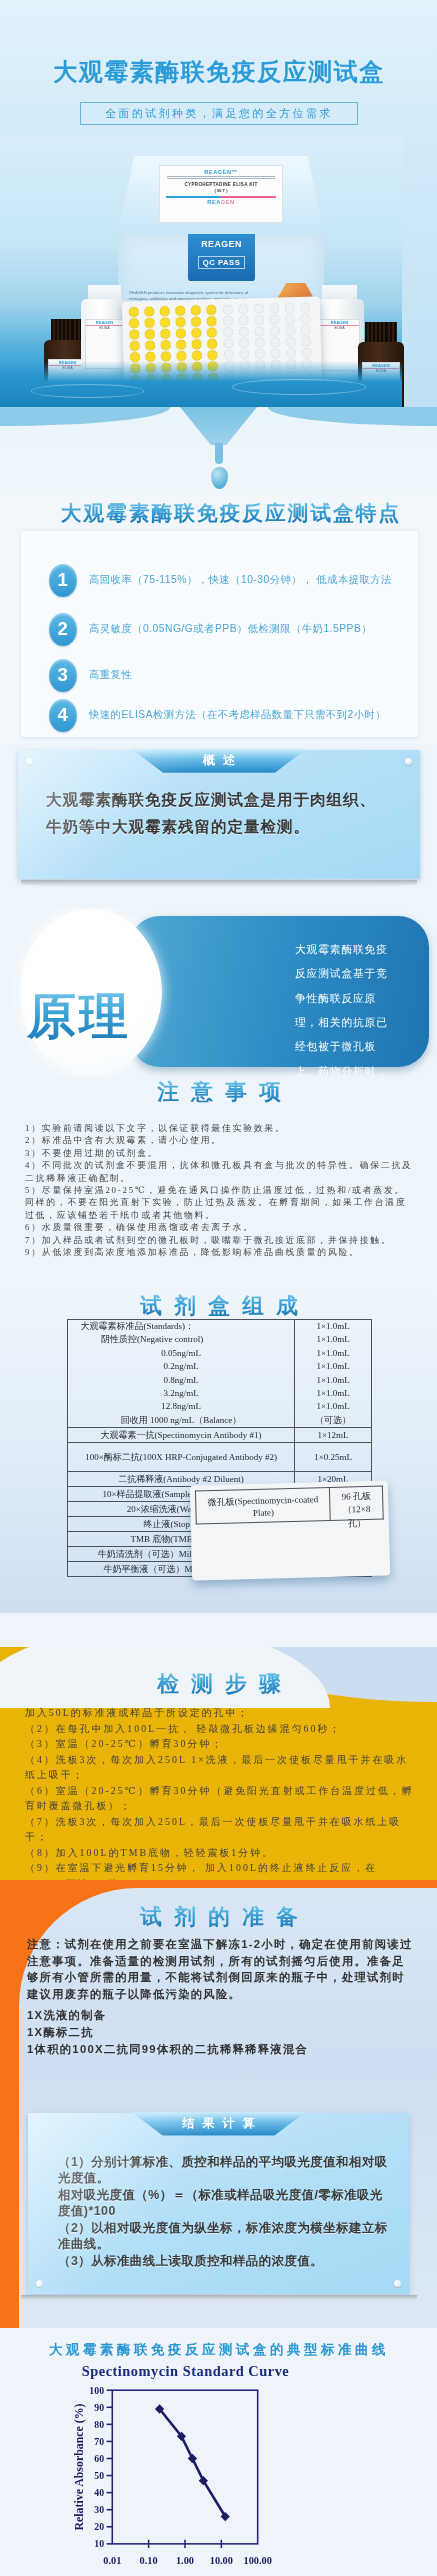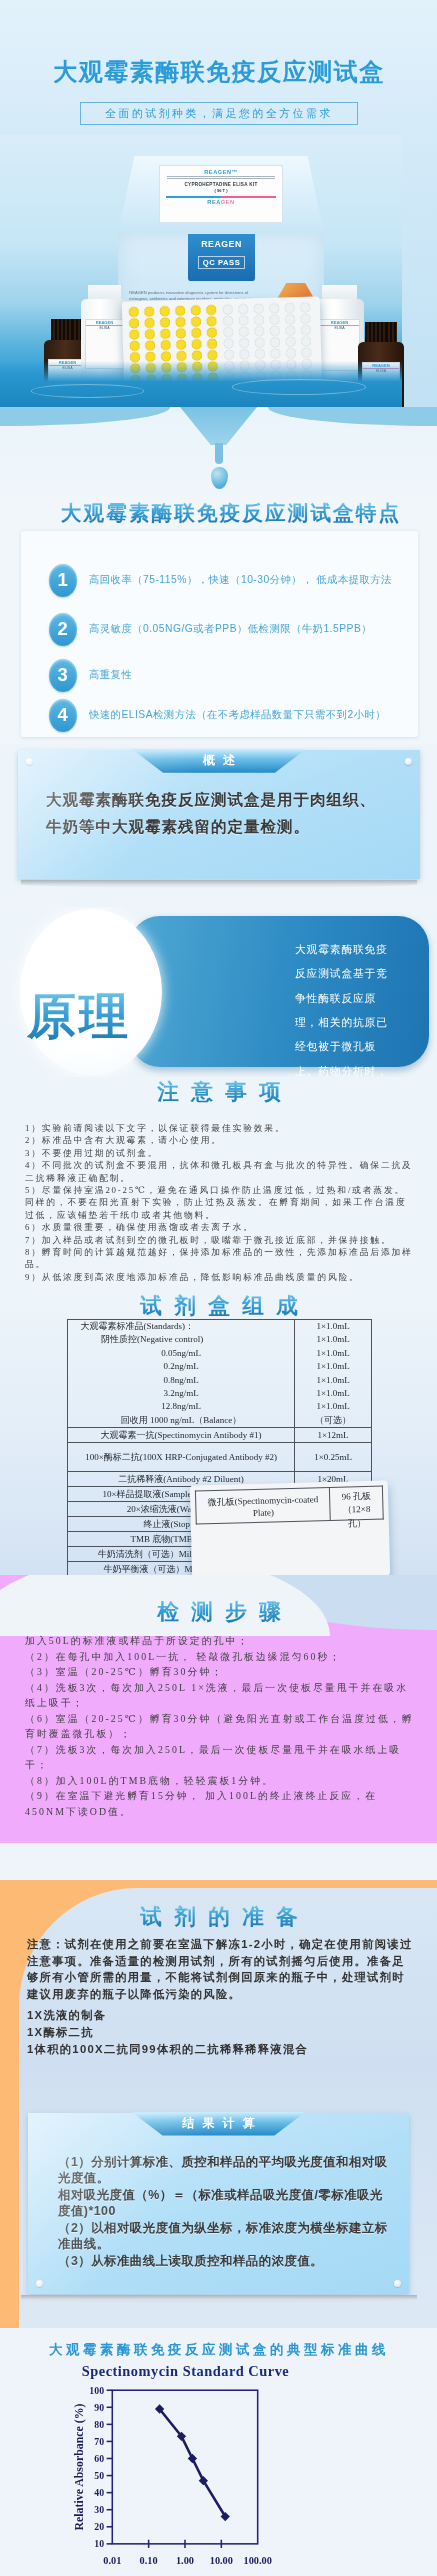--- a/index.html
+++ b/index.html
@@ -150,31 +150,31 @@
   .kit-table td.kname{width:228px;}
   .kit-table td.kqty{width:77px;}
   .kit-table .single td{height:15px;}
   .kit-table .tall td{height:29px;}
   .kit-table .plate td{height:33px;}
   .kline{height:13.4px;line-height:13.4px;}
   .kl-left{text-align:left;padding-left:9.3px;}
   .kl-ind{text-align:left;padding-left:30px;}
 
   
-  .sec-steps{top:1575px;height:268px;background:#f0abfc;}
+  .sec-steps{top:1647px;height:268px;background:#eab308;}
   .steps-bluecorner{position:absolute;top:-2.1px;right:0;width:216px;height:57px;background:#cbddf0;
       border-radius:0 0 0 100% / 0 0 0 100%;}
   .steps-whitewave{position:absolute;top:-20.6px;left:-31px;width:361px;height:82px;background:#eff4f9;
       border-radius:50% 50% 0 0 / 100% 100% 0 0;}
   .steps-heading{top:21.6px;}
   .steps-list{top:58px;font-size:9.8px;letter-spacing:2.1px;line-height:15.5px;}
   .steps-list p{margin:0;}
 
   
-  .sec-prep{top:1880px;height:448px;background:#fdba74;}
+  .sec-prep{top:1880px;height:448px;background:#f97316;}
   .prep-round{position:absolute;left:18.5px;right:0;top:8.2px;bottom:0;
       background:linear-gradient(180deg,#d9e7f5 0%,#cfdff1 40%,#dde9f5 100%);
       border-radius:118px 0 0 0;}
   .prep-heading{top:21.6px;}
   .prep-note{position:absolute;left:27px;right:24px;top:56px;font-size:11.3px;letter-spacing:1.3px;
       line-height:16.5px;color:#333;font-weight:600;}
   .prep-lines{position:absolute;left:27px;right:24px;top:127px;font-size:11.3px;letter-spacing:1.3px;
       line-height:17px;color:#333;font-weight:600;}
   .prep-lines p{margin:0;}
   .results-panel{left:28px;top:233px;width:381px;height:181px;}
@@ -353,21 +353,20 @@
   <div class="sec sec-notices">
     <div class="big-heading grad" style="top:0;">注意事项</div>
     <div id="notices-list" class="serif-list notices-list">
         <p>1）实验前请阅读以下文字，以保证获得最佳实验效果。</p>
         <p>2）标准品中含有大观霉素，请小心使用。</p>
         <p>3）不要使用过期的试剂盒。</p>
         <p>4）不同批次的试剂盒不要混用，抗体和微孔板具有盒与批次的特异性。确保二抗及二抗稀释液正确配制。</p>
         <p>5）尽量保持室温20-25℃，避免在通风口操作防止温度过低，过热和/或者蒸发。同样的，不要在阳光直射下实验，防止过热及蒸发。在孵育期间，如果工作台温度过低，应该铺垫若干纸巾或者其他物料。</p>
         <p>6）水质量很重要，确保使用蒸馏或者去离子水。</p>
         <p>7）加入样品或者试剂到空的微孔板时，吸嘴靠于微孔接近底部，并保持接触。</p>
-        <p>8）孵育时间的计算越规范越好，保持添加标准品的一致性，先添加标准品后添加样品。</p>
         <p>9）从低浓度到高浓度地添加标准品，降低影响标准品曲线质量的风险。</p>
       </div>
   </div>
 
   <div class="sec sec-kit">
     <div class="big-heading grad" style="top:0;">试剂盒组成</div>
     <table class="kit-table" id="kit-table">
         <tbody>
           <tr class="plate">
             <td class="kname">微孔板(Spectinomycin-coated Plate)</td>

